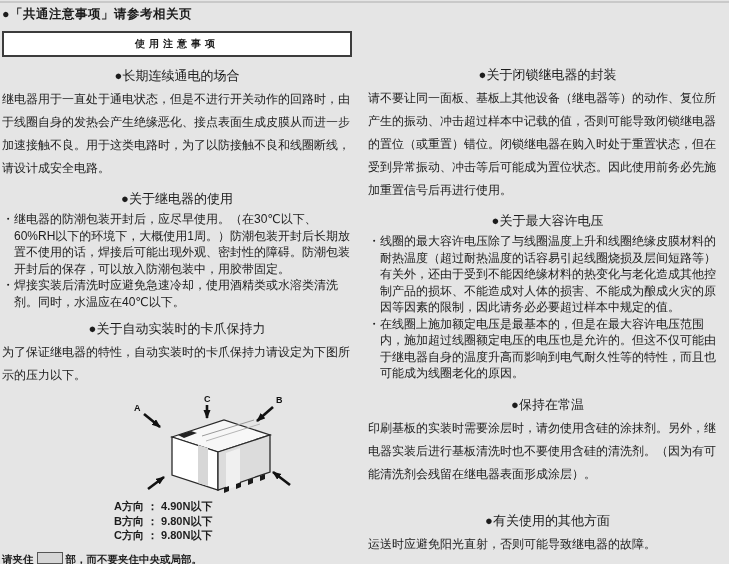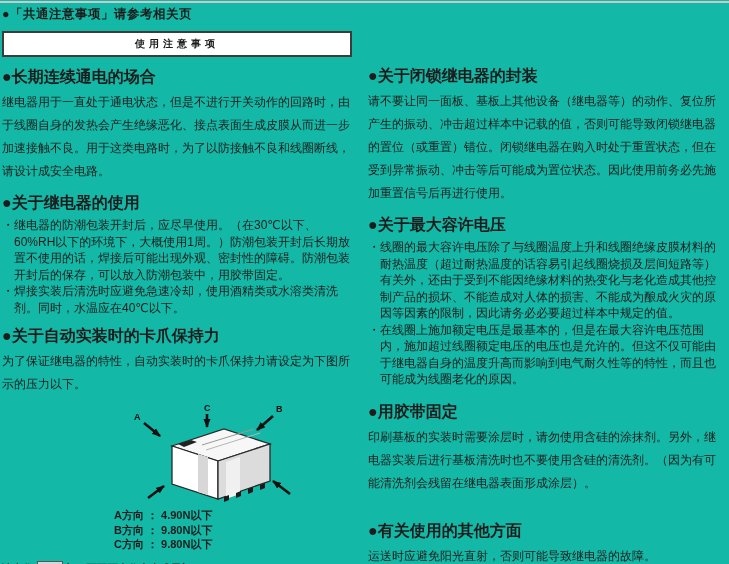--- a/index.html
+++ b/index.html
@@ -1,26 +1,26 @@
 <!DOCTYPE html>
 <html><head>
 <meta charset="utf-8">
 <style>
   html,body{margin:0;padding:0;background:#ffffff;}
   body{width:729px;height:564px;font-family:"Liberation Sans","DejaVu Sans",sans-serif;color:#1c1c1c;}
-  .page{position:relative;width:729px;height:564px;overflow:hidden;background:#14b8a6;}
+  .page{position:relative;width:729px;height:564px;overflow:hidden;background:#e5e5e5;}
   .top-rule{position:absolute;top:1px;left:0;width:729px;height:2px;background:#c9c9c9;}
   .col{position:absolute;top:6px;}
   .col-left{left:2px;width:350px;}
   .col-right{left:368px;width:359px;top:56px;}
   .top-note{font-size:12.5px;font-weight:bold;margin:0 0 8px 0;letter-spacing:.5px;}
   .title-box{border:2px solid #3c3c3c;height:22px;display:flex;align-items:center;justify-content:center;
              font-size:10px;font-weight:bold;letter-spacing:4px;margin:0 0 6px 0;background:#fff;}
   .sec{margin:0;}
-  .sec-h{font-size:16px;font-weight:bold;margin:10px 0 3px 0;}
+  .sec-h{font-size:13px;font-weight:normal;margin:10px 0 3px 0;text-align:center;}
   .body-t{font-size:12px;line-height:23px;margin:0;text-align:left;}
   ul.blist{list-style:none;margin:0;padding:0;}
   ul.blist li{position:relative;padding-left:12px;font-size:12px;line-height:16.5px;margin:0;}
   ul.blist li .bmark{position:absolute;left:0;top:0;}
   .figure{margin:6px 0 0 112px;width:212px;}
   .forces{margin:2px 0 0 0;font-size:11px;line-height:14.5px;font-weight:bold;}
   .clamp-note{font-size:10.5px;font-weight:bold;margin:9px 0 0 0;}
   .clamp-box{display:inline-block;width:24px;height:10px;background:#d6d6d6;border:1px solid #555;
              vertical-align:-1px;margin:0 3px;}
   svg text{font-family:"Liberation Sans","DejaVu Sans",sans-serif;}
@@ -123,21 +123,21 @@
           <span>线圈的最大容许电压除了与线圈温度上升和线圈绝缘皮膜材料的耐热温度（超过耐热温度的话容易引起线圈烧损及层间短路等）有关外，还由于受到不能因绝缘材料的热变化与老化造成其他控制产品的损坏、不能造成对人体的损害、不能成为酿成火灾的原因等因素的限制，因此请务必必要超过样本中规定的值。</span>
         </li>
         <li>
           <span class="bmark">・</span>
           <span>在线圈上施加额定电压是最基本的，但是在最大容许电压范围内，施加超过线圈额定电压的电压也是允许的。但这不仅可能由于继电器自身的温度升高而影响到电气耐久性等的特性，而且也可能成为线圈老化的原因。</span>
         </li>
       </ul>
     </div>
 
     <div class="sec" style="margin-top:14px;">
-      <h3 class="sec-h">●用胶带固定</h3>
+      <h3 class="sec-h">●保持在常温</h3>
       <p class="body-t">印刷基板的实装时需要涂层时，请勿使用含硅的涂抹剂。另外，继电器实装后进行基板清洗时也不要使用含硅的清洗剂。（因为有可能清洗剂会残留在继电器表面形成涂层）。</p>
     </div>
 
     <div class="sec" style="margin-top:26px;">
       <h3 class="sec-h">●有关使用的其他方面</h3>
       <p class="body-t">运送时应避免阳光直射，否则可能导致继电器的故障。</p>
     </div>
   </div>
 </div>
 

